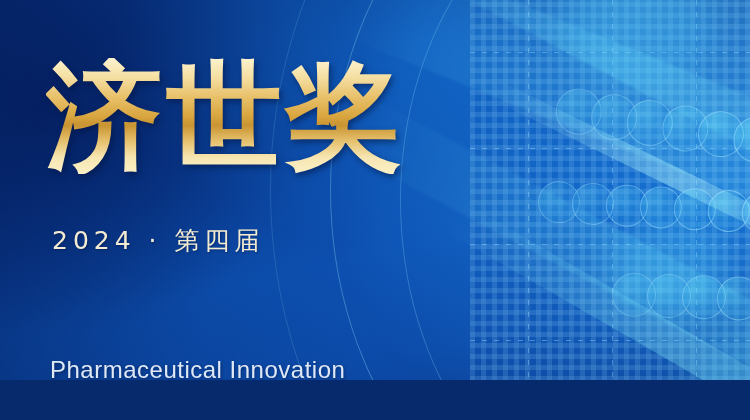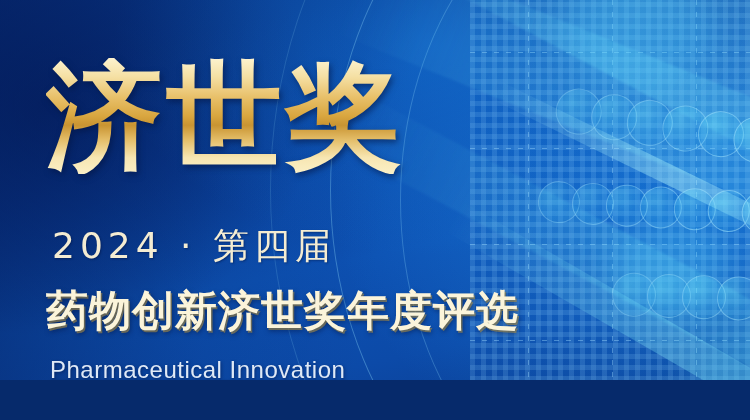--- a/index.html
+++ b/index.html
@@ -122,21 +122,21 @@
     -webkit-background-clip:text;
     background-clip:text;
     color:transparent;
     -webkit-text-fill-color:transparent;
     filter:drop-shadow(2px 3px 3px rgba(2,18,62,0.55));
     white-space:nowrap;
   }
 
   .title-year {
     position:absolute; left:52px; top:228px;
-    font-size:36px; line-height:1;
+    font-size:25px; line-height:1;
     letter-spacing:5px;
     font-weight:400;
     font-family:"DejaVu Sans", sans-serif;
     color:#f4ecd2;
     text-shadow:1px 1px 2px rgba(2,18,62,0.45);
     white-space:nowrap;
   }
 
   .title-sub {
     position:absolute; left:46px; top:290px;
@@ -221,17 +221,16 @@
       </div>
 
     <div class="vignette"></div>
   </div>
 
   <div class="content">
     <div class="title-main">济世奖</div>
 
     <div class="title-year">2024 · 第四届</div>
 
-    <div class="title-sub">药物创新济世奖年度评选</div>
 
     <div class="title-en">Pharmaceutical Innovation</div>
   </div>
 </div>
 
 </body></html>

